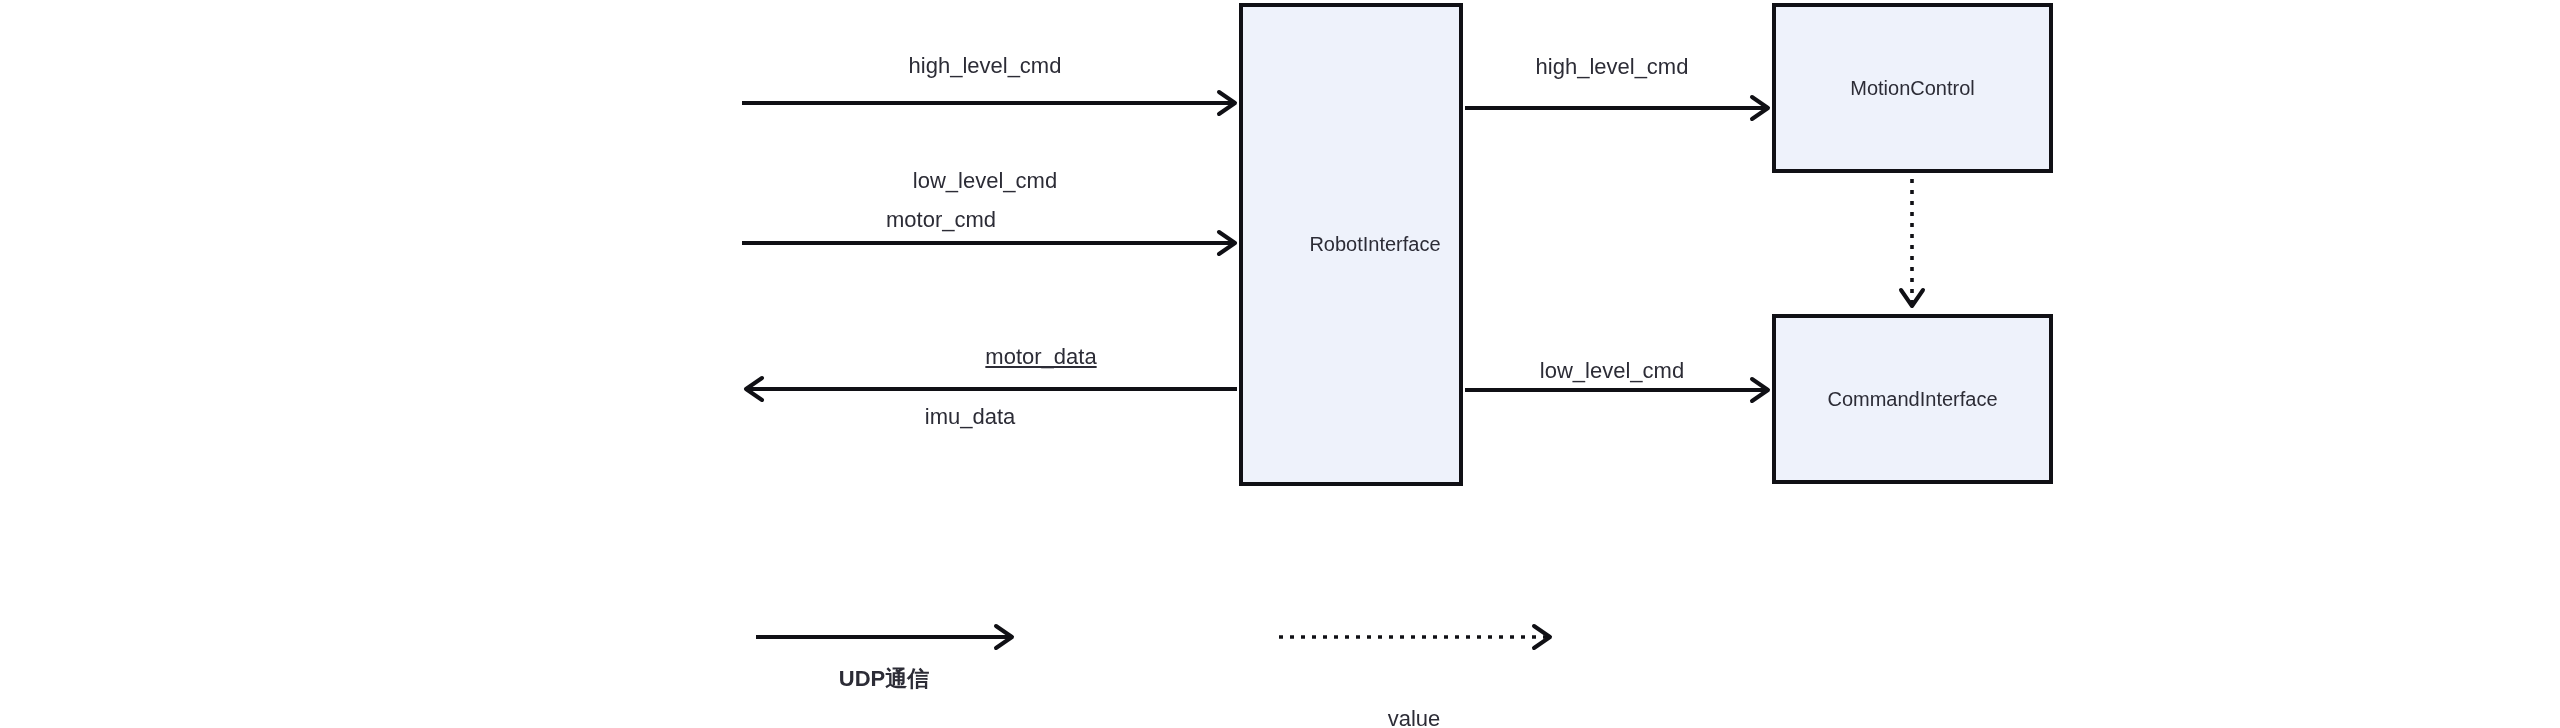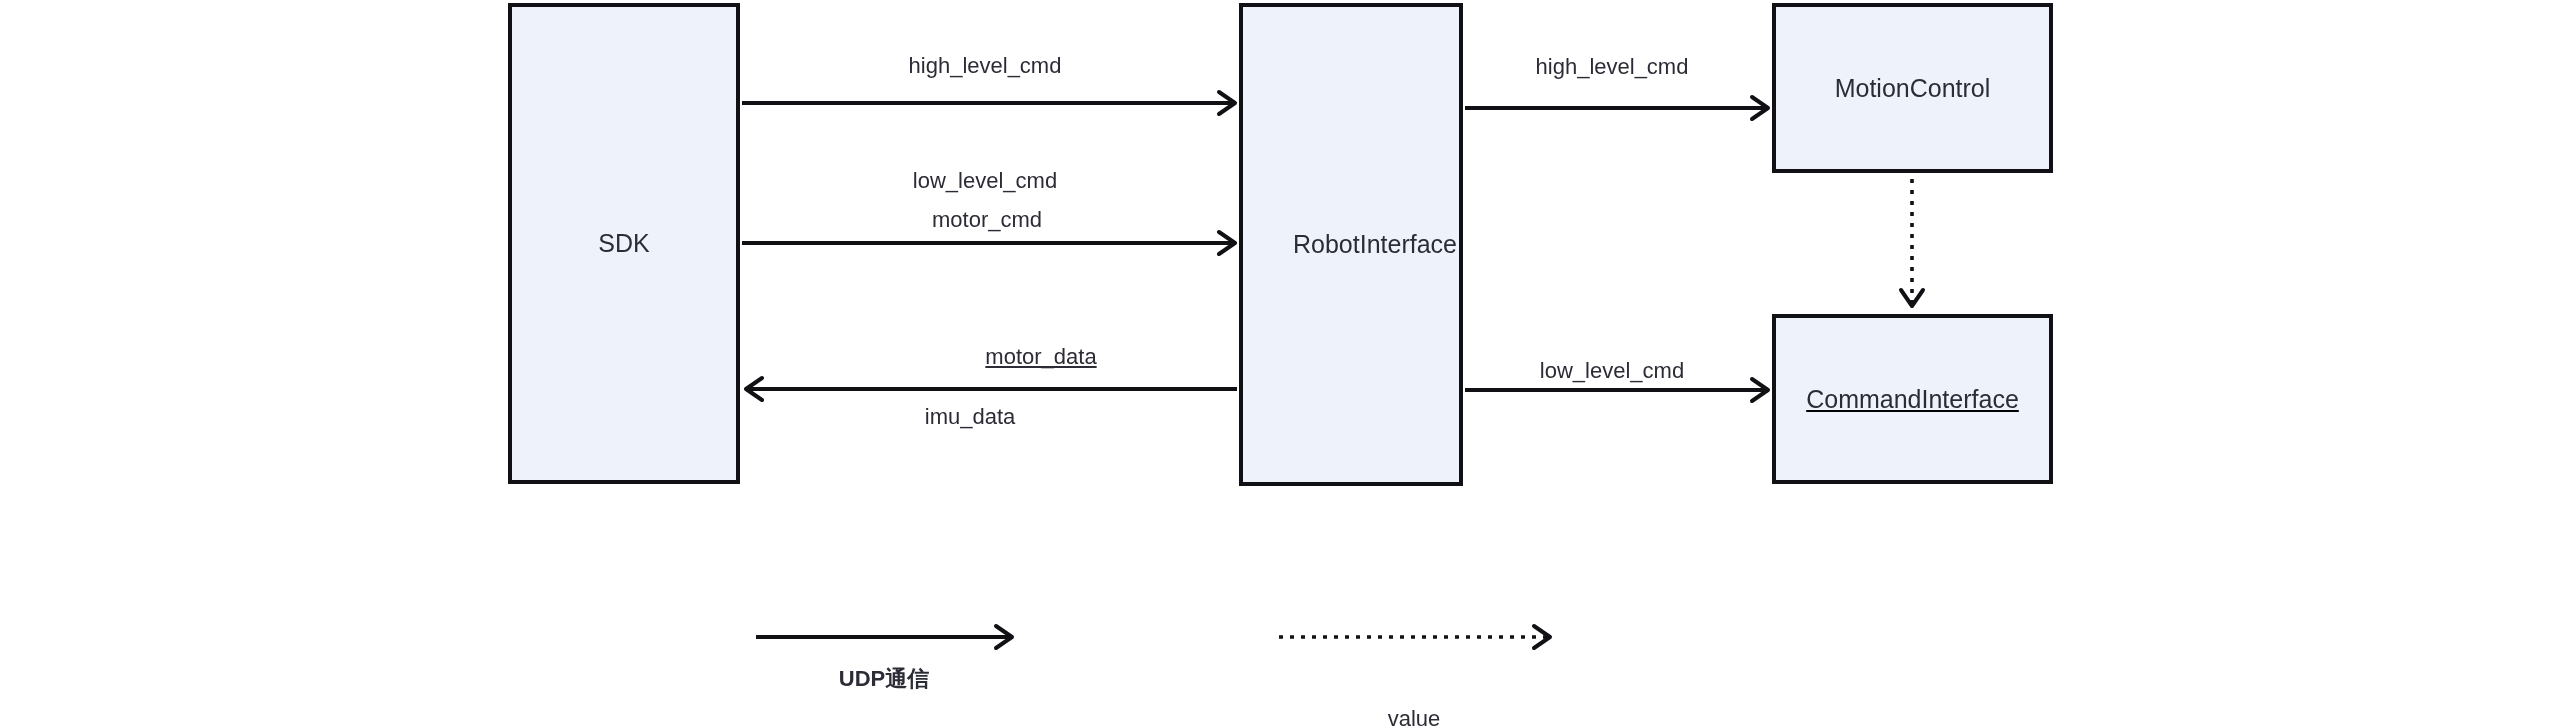--- a/index.html
+++ b/index.html
@@ -46,39 +46,39 @@
     position: absolute;
     box-sizing: border-box;
     background: var(--node-fill);
     border: 4px solid var(--stroke);
     display: flex;
     align-items: center;
     justify-content: center;
   }
   .node-label {
     color: var(--text);
-    font-size: 25px;
+    font-size: 20px;
     white-space: nowrap;
   }
   .edge-label, .legend-label {
     position: absolute;
     transform: translate(-50%, -50%);
     color: var(--text);
     font-size: 22px;
     white-space: nowrap;
   }
   
   .node-sdk       { left: 508px;  top: 3px;   width: 232px; height: 481px; }
   .node-robot     { left: 1239px; top: 3px;   width: 224px; height: 483px; padding-left: 48px; }
   .node-motion    { left: 1772px; top: 3px;   width: 281px; height: 170px; }
-  .node-command   { left: 1772px; top: 314px; width: 281px; height: 170px; text-decoration: underline; }
+  .node-command   { left: 1772px; top: 314px; width: 281px; height: 170px; }
   
   .lbl-high-left  { left: 985px;  top: 66px;  }
   .lbl-low-left   { left: 985px;  top: 181px; }
-  .lbl-motor-cmd  { left: 987px;  top: 220px; }
+  .lbl-motor-cmd  { left: 941px;  top: 220px; }
   .lbl-motor-data { left: 1041px;  top: 357px; text-decoration: underline; }
   .lbl-imu-data   { left: 970px;  top: 417px; }
   .lbl-high-right { left: 1612px; top: 67px;  }
   .lbl-low-right  { left: 1612px; top: 371px; }
   
   .lbl-legend-solid  { left: 884px;  top: 679px; font-weight: bold; }
   .lbl-legend-dotted { left: 1414px; top: 679px; margin-top: 40px; }
 </style>
 </head>
 <body style="--node-fill: #eef2fb; --stroke: #101015; --text: #2c2c36; background: rgb(255, 255, 255);">
@@ -96,23 +96,20 @@
     <line x1="742" y1="243" x2="1235" y2="243" marker-end="url(#head)"></line>
     <line x1="1237" y1="389" x2="746" y2="389" marker-end="url(#head)"></line>
     <line x1="1465" y1="108" x2="1768" y2="108" marker-end="url(#head)"></line>
     <line x1="1465" y1="390" x2="1768" y2="390" marker-end="url(#head)"></line>
     <line class="dotted" x1="1912" y1="179" x2="1912" y2="306" marker-end="url(#head)"></line>
 
     <line x1="756" y1="637" x2="1012" y2="637" marker-end="url(#head)"></line>
     <line class="dotted" x1="1279" y1="637" x2="1550" y2="637" marker-end="url(#head)"></line>
   </svg>
 
-  <div class="node node-sdk">
-    <span class="node-label">SDK</span>
-  </div>
 
   <div class="node node-robot">
     <span class="node-label">RobotInterface</span>
   </div>
 
   <div class="node node-motion">
     <span class="node-label">MotionControl</span>
   </div>
 
   <div class="node node-command">

